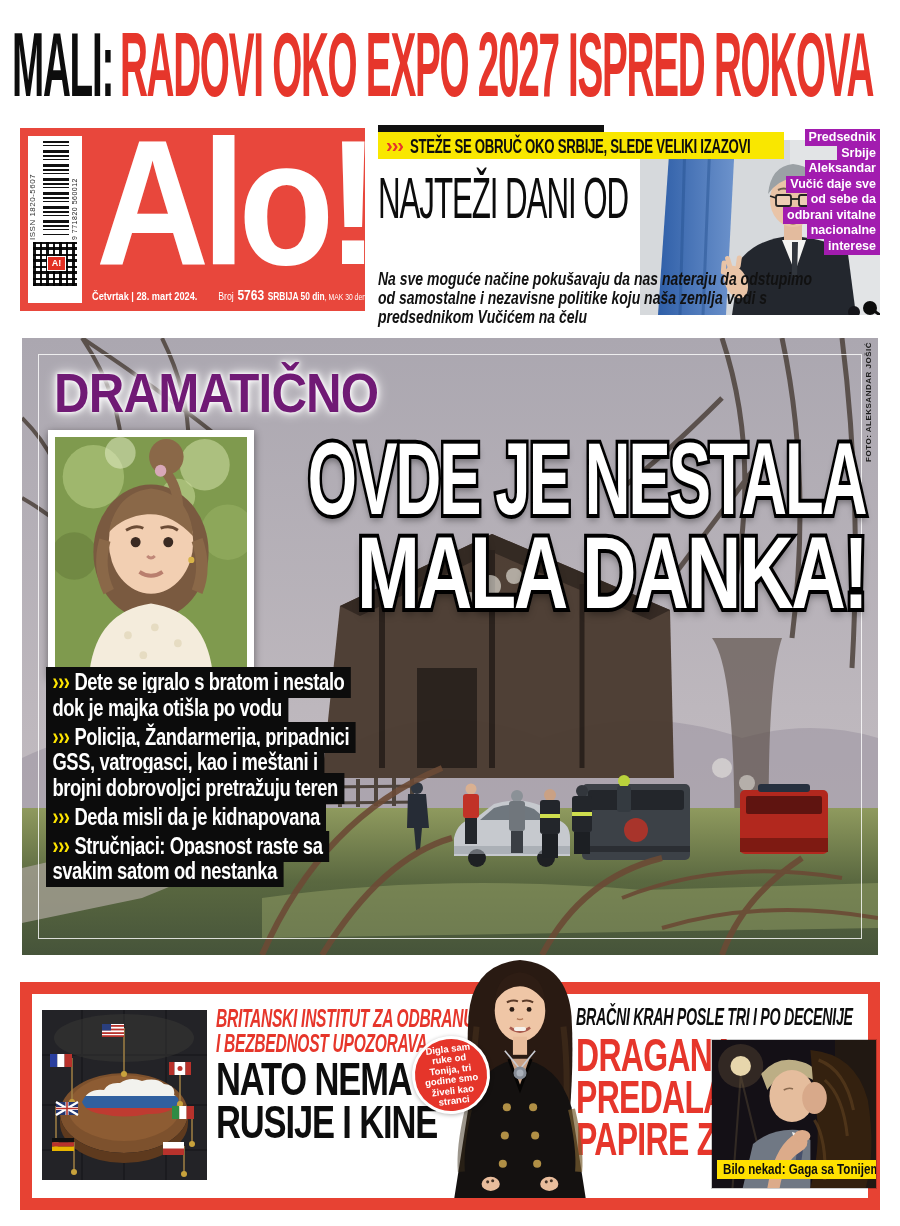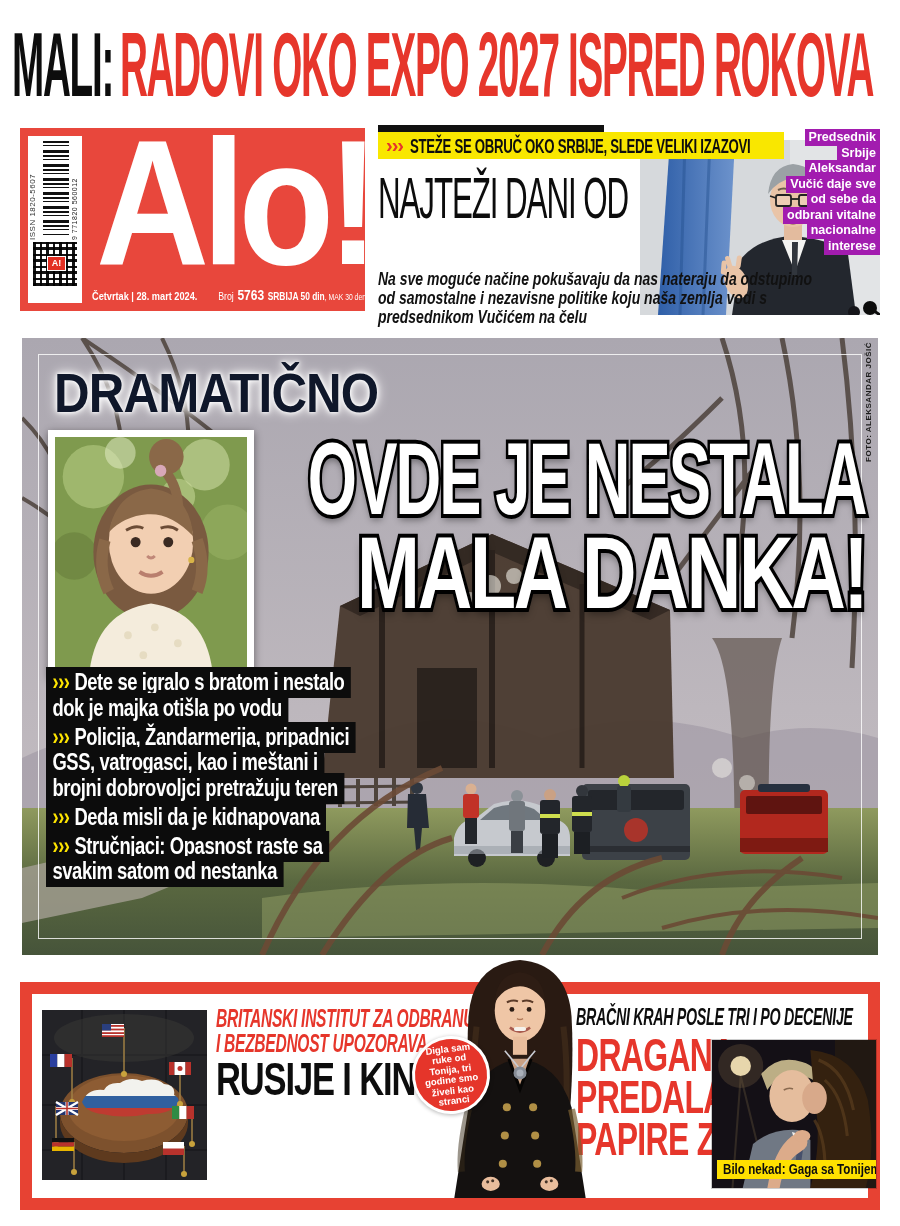--- a/index.html
+++ b/index.html
@@ -47,21 +47,21 @@
   .vhead{left:378px;top:163px;font-weight:normal;font-size:58px;color:#0c0c0c;line-height:50px;letter-spacing:-2px;z-index:3;margin-top:10px;}
   .vlead{left:378px;top:270px;width:560px;transform:scaleX(.8);transform-origin:0 0;
       font-size:17.5px;font-weight:bold;font-style:italic;color:#111;line-height:19px;z-index:3;}
   .vcap{right:20px;top:130px;width:106px;text-align:right;z-index:5;
       font-size:12.5px;font-weight:bold;color:#fff;line-height:15.5px;}
   .vcap span{background:#a21caf;padding:1px 4px 2px;-webkit-box-decoration-break:clone;box-decoration-break:clone;}
   
   .mainbox{left:22px;top:338px;width:856px;height:617px;overflow:hidden;background:#b3aeb5;}
   .mainscene{position:absolute;inset:0;}
   .inborder{position:absolute;inset:16px;border:1.5px solid rgba(255,255,255,.8);z-index:2;}
-  .drama{left:32px;top:22px;font-size:56px;font-weight:bold;color:#0f172a;z-index:3;letter-spacing:-1px;
+  .drama{left:32px;top:22px;font-size:56px;font-weight:bold;color:#701a75;z-index:3;letter-spacing:-1px;
       text-shadow:0 0 4px #fff,0 0 8px #fff,0 0 14px rgba(255,255,255,.95);}
   .subhead{left:348px;top:24px;width:505px;text-align:center;z-index:3;font-size:31px;font-weight:bold;
       color:#0d0d0d;line-height:34px;letter-spacing:-1px;
       text-shadow:0 0 4px #fff,0 0 9px #fff,0 0 14px rgba(255,255,255,.9);}
   .girl{left:26px;top:92px;width:206px;height:248px;background:#fff;padding:7px;box-sizing:border-box;
       box-shadow:0 2px 8px rgba(0,0,0,.45);z-index:3;}
   .bigh{right:12px;top:94px;text-align:right;z-index:3;font-size:102px;font-weight:bold;color:#fff;
       line-height:94px;letter-spacing:-3px;-webkit-text-stroke:8px #000;paint-order:stroke fill;
       text-shadow:0 6px 10px rgba(0,0,0,.4);}
   .bullets{left:24px;top:332px;width:382px;transform:scaleX(.8);transform-origin:0 0;z-index:3;
@@ -409,20 +409,21 @@
         <circle cx="142" cy="164" r="3" fill="#c8a23c"></circle>
       </g>
     </svg>
 
     <div class="nkick">
       <div><span class="cx ol" style="--sx:.6">BRITANSKI INSTITUT ZA ODBRANU</span></div>
       <div><span class="cx ol" style="--sx:.6">I BEZBEDNOST UPOZORAVA</span></div>
     </div>
 
     <div class="nhead">
+      <div><span class="cx ol" style="--sx:.75">NATO NEMA</span></div>
       <div><span class="cx ol" style="--sx:.75">RUSIJE I KINE</span></div>
     </div>
 
     <div class="dkick">
       <span class="cx ol" style="--sx:.62">BRAČNI KRAH POSLE TRI I PO DECENIJE</span>
     </div>
 
     <div class="dhead">
       <div><span class="cx ol" style="--sx:.68">DRAGANA</span></div>
       <div><span class="cx ol" style="--sx:.68">PREDALA</span></div>

